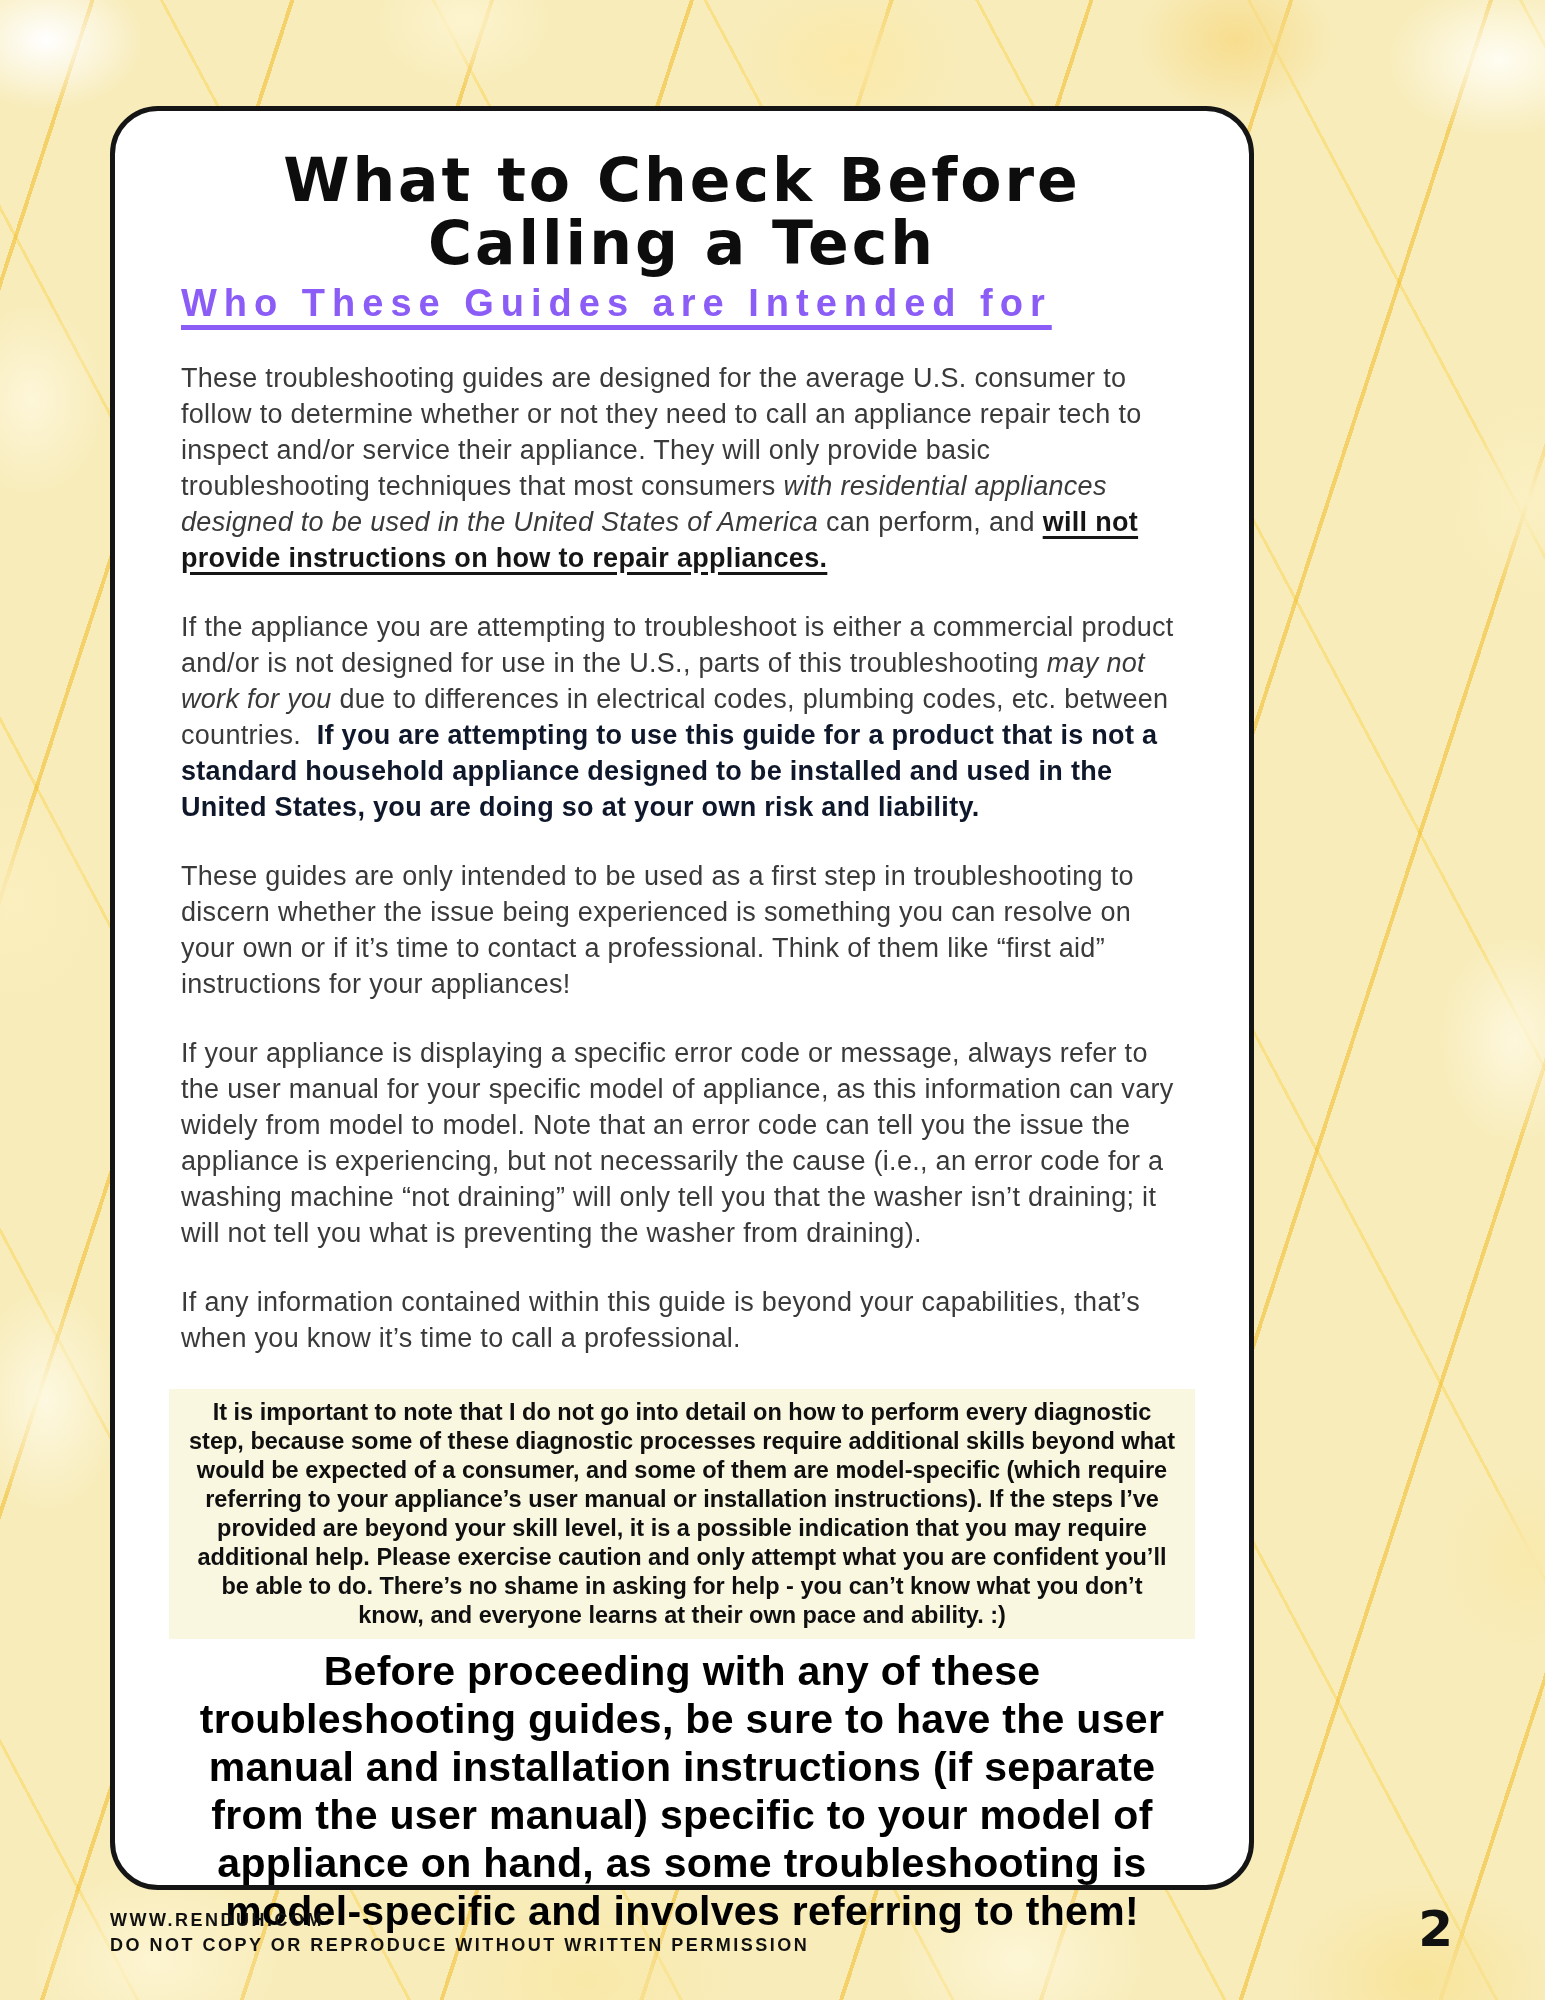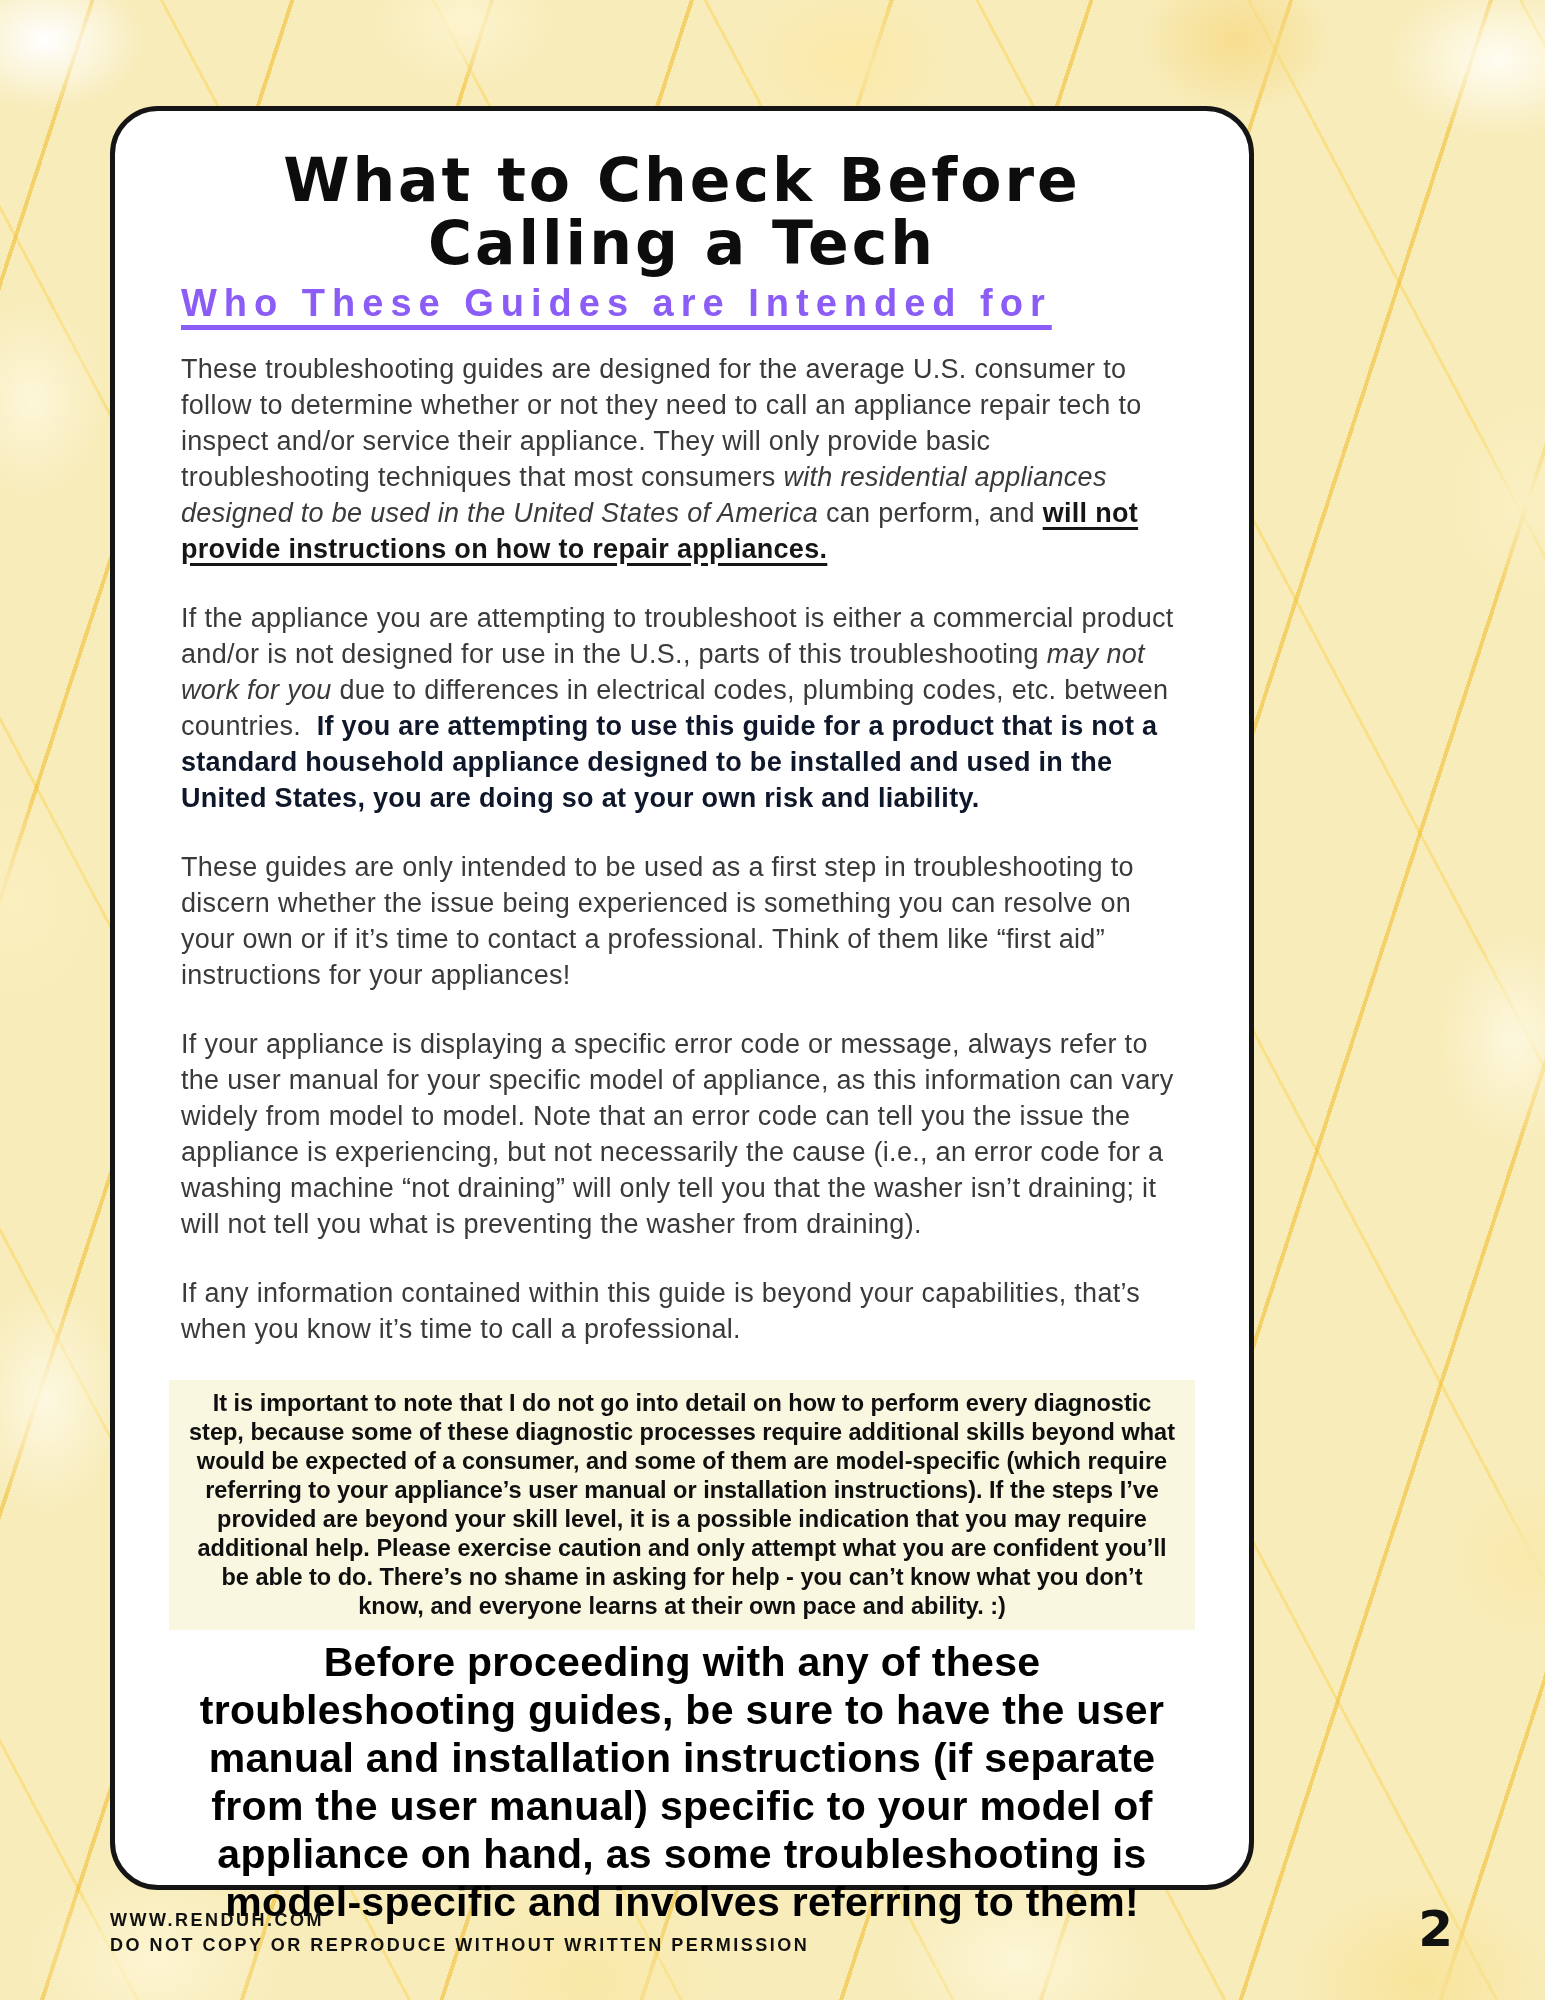--- a/index.html
+++ b/index.html
@@ -33,21 +33,21 @@
   }
   .title{
     text-align:center;font-family:"DejaVu Sans",sans-serif;font-weight:700;
     font-size:60px;letter-spacing:3px;color:#0d0d0d;margin:8px 0 6px 0;line-height:1.05;
   }
   .subtitle{
     font-family:"Liberation Sans",sans-serif;font-weight:700;
     font-size:38px;letter-spacing:7px;color:#8b5cf6;line-height:1.18;
     text-decoration:underline;text-decoration-thickness:5px;text-underline-offset:9px;
   }
-  .paragraphs{margin-top:25px;}
+  .paragraphs{margin-top:34px;}
   .body-para{
     font-size:27px;line-height:36px;color:#3a3a3a;letter-spacing:.3px;
     margin:0 0 33px 0;font-weight:400;
   }
   .seg-n{font-style:normal;}
   .seg-i{font-style:italic;}
   .seg-bu{font-weight:700;color:#161616;text-decoration:underline;text-decoration-thickness:3px;text-underline-offset:5px;}
   .seg-bi{font-weight:700;color:#0f172a;}
   .highlight{
     background:#faf7e1;color:#0f0f0f;font-weight:700;font-size:23.5px;line-height:29px;

